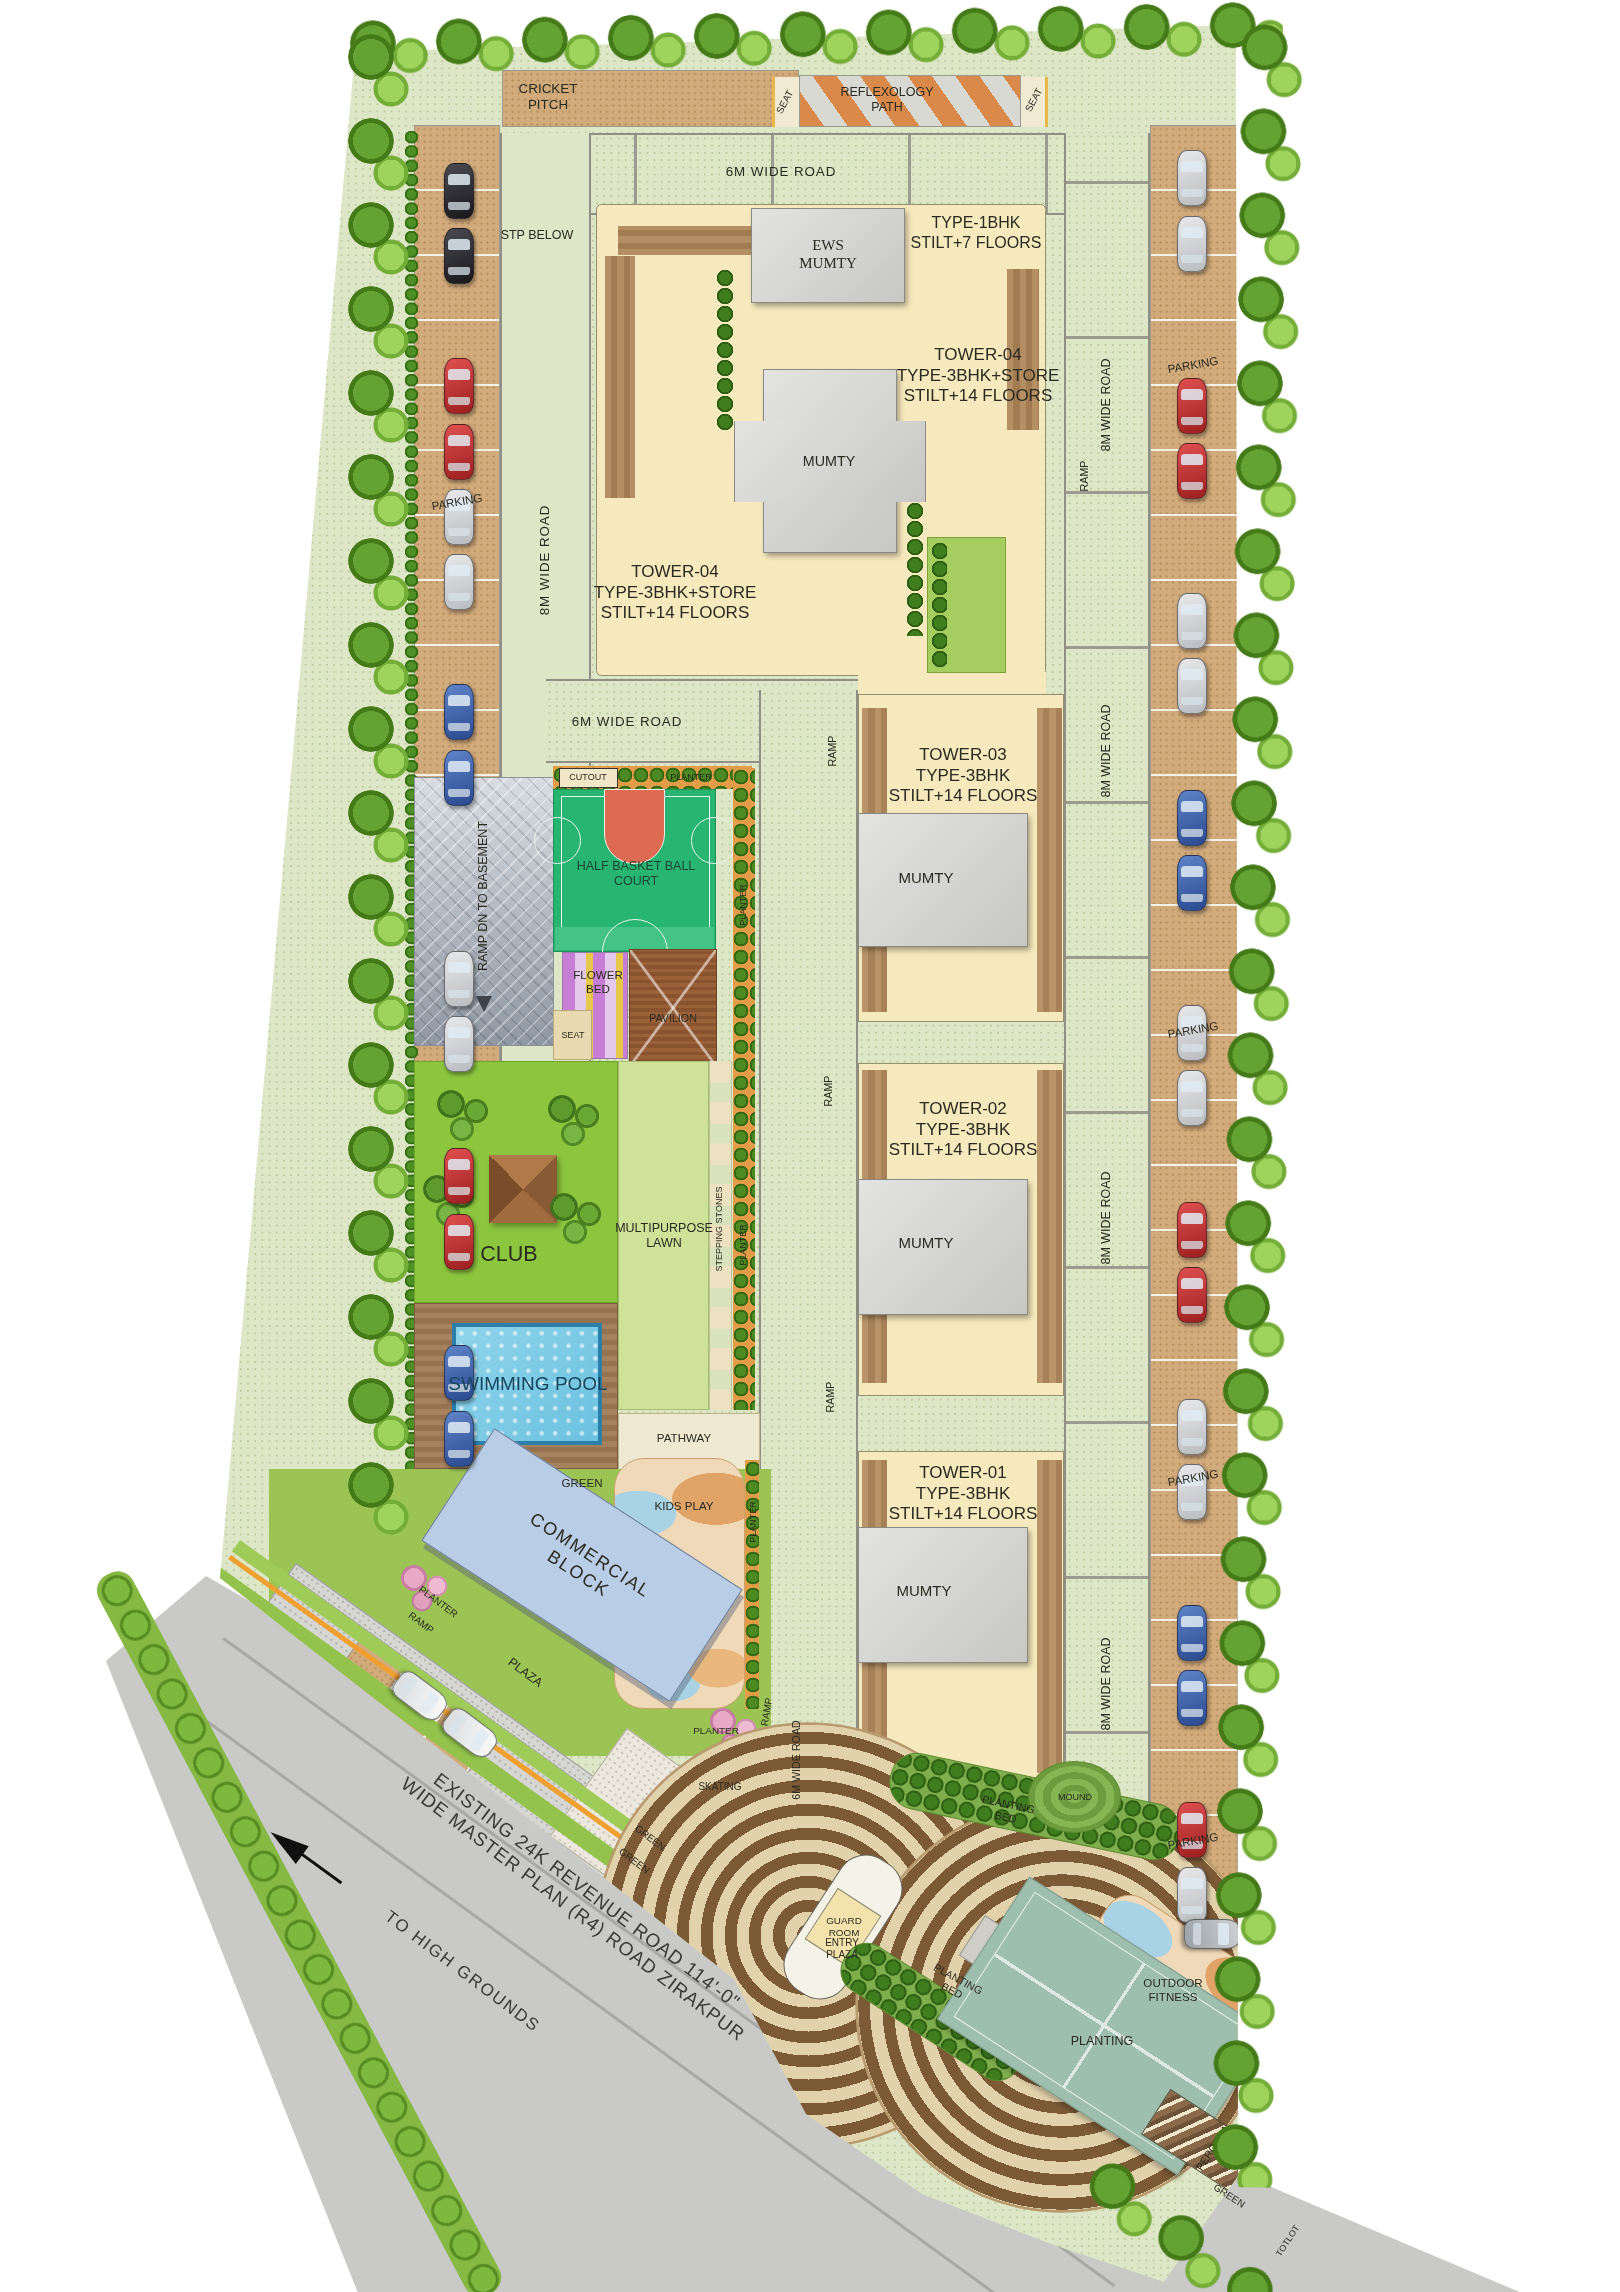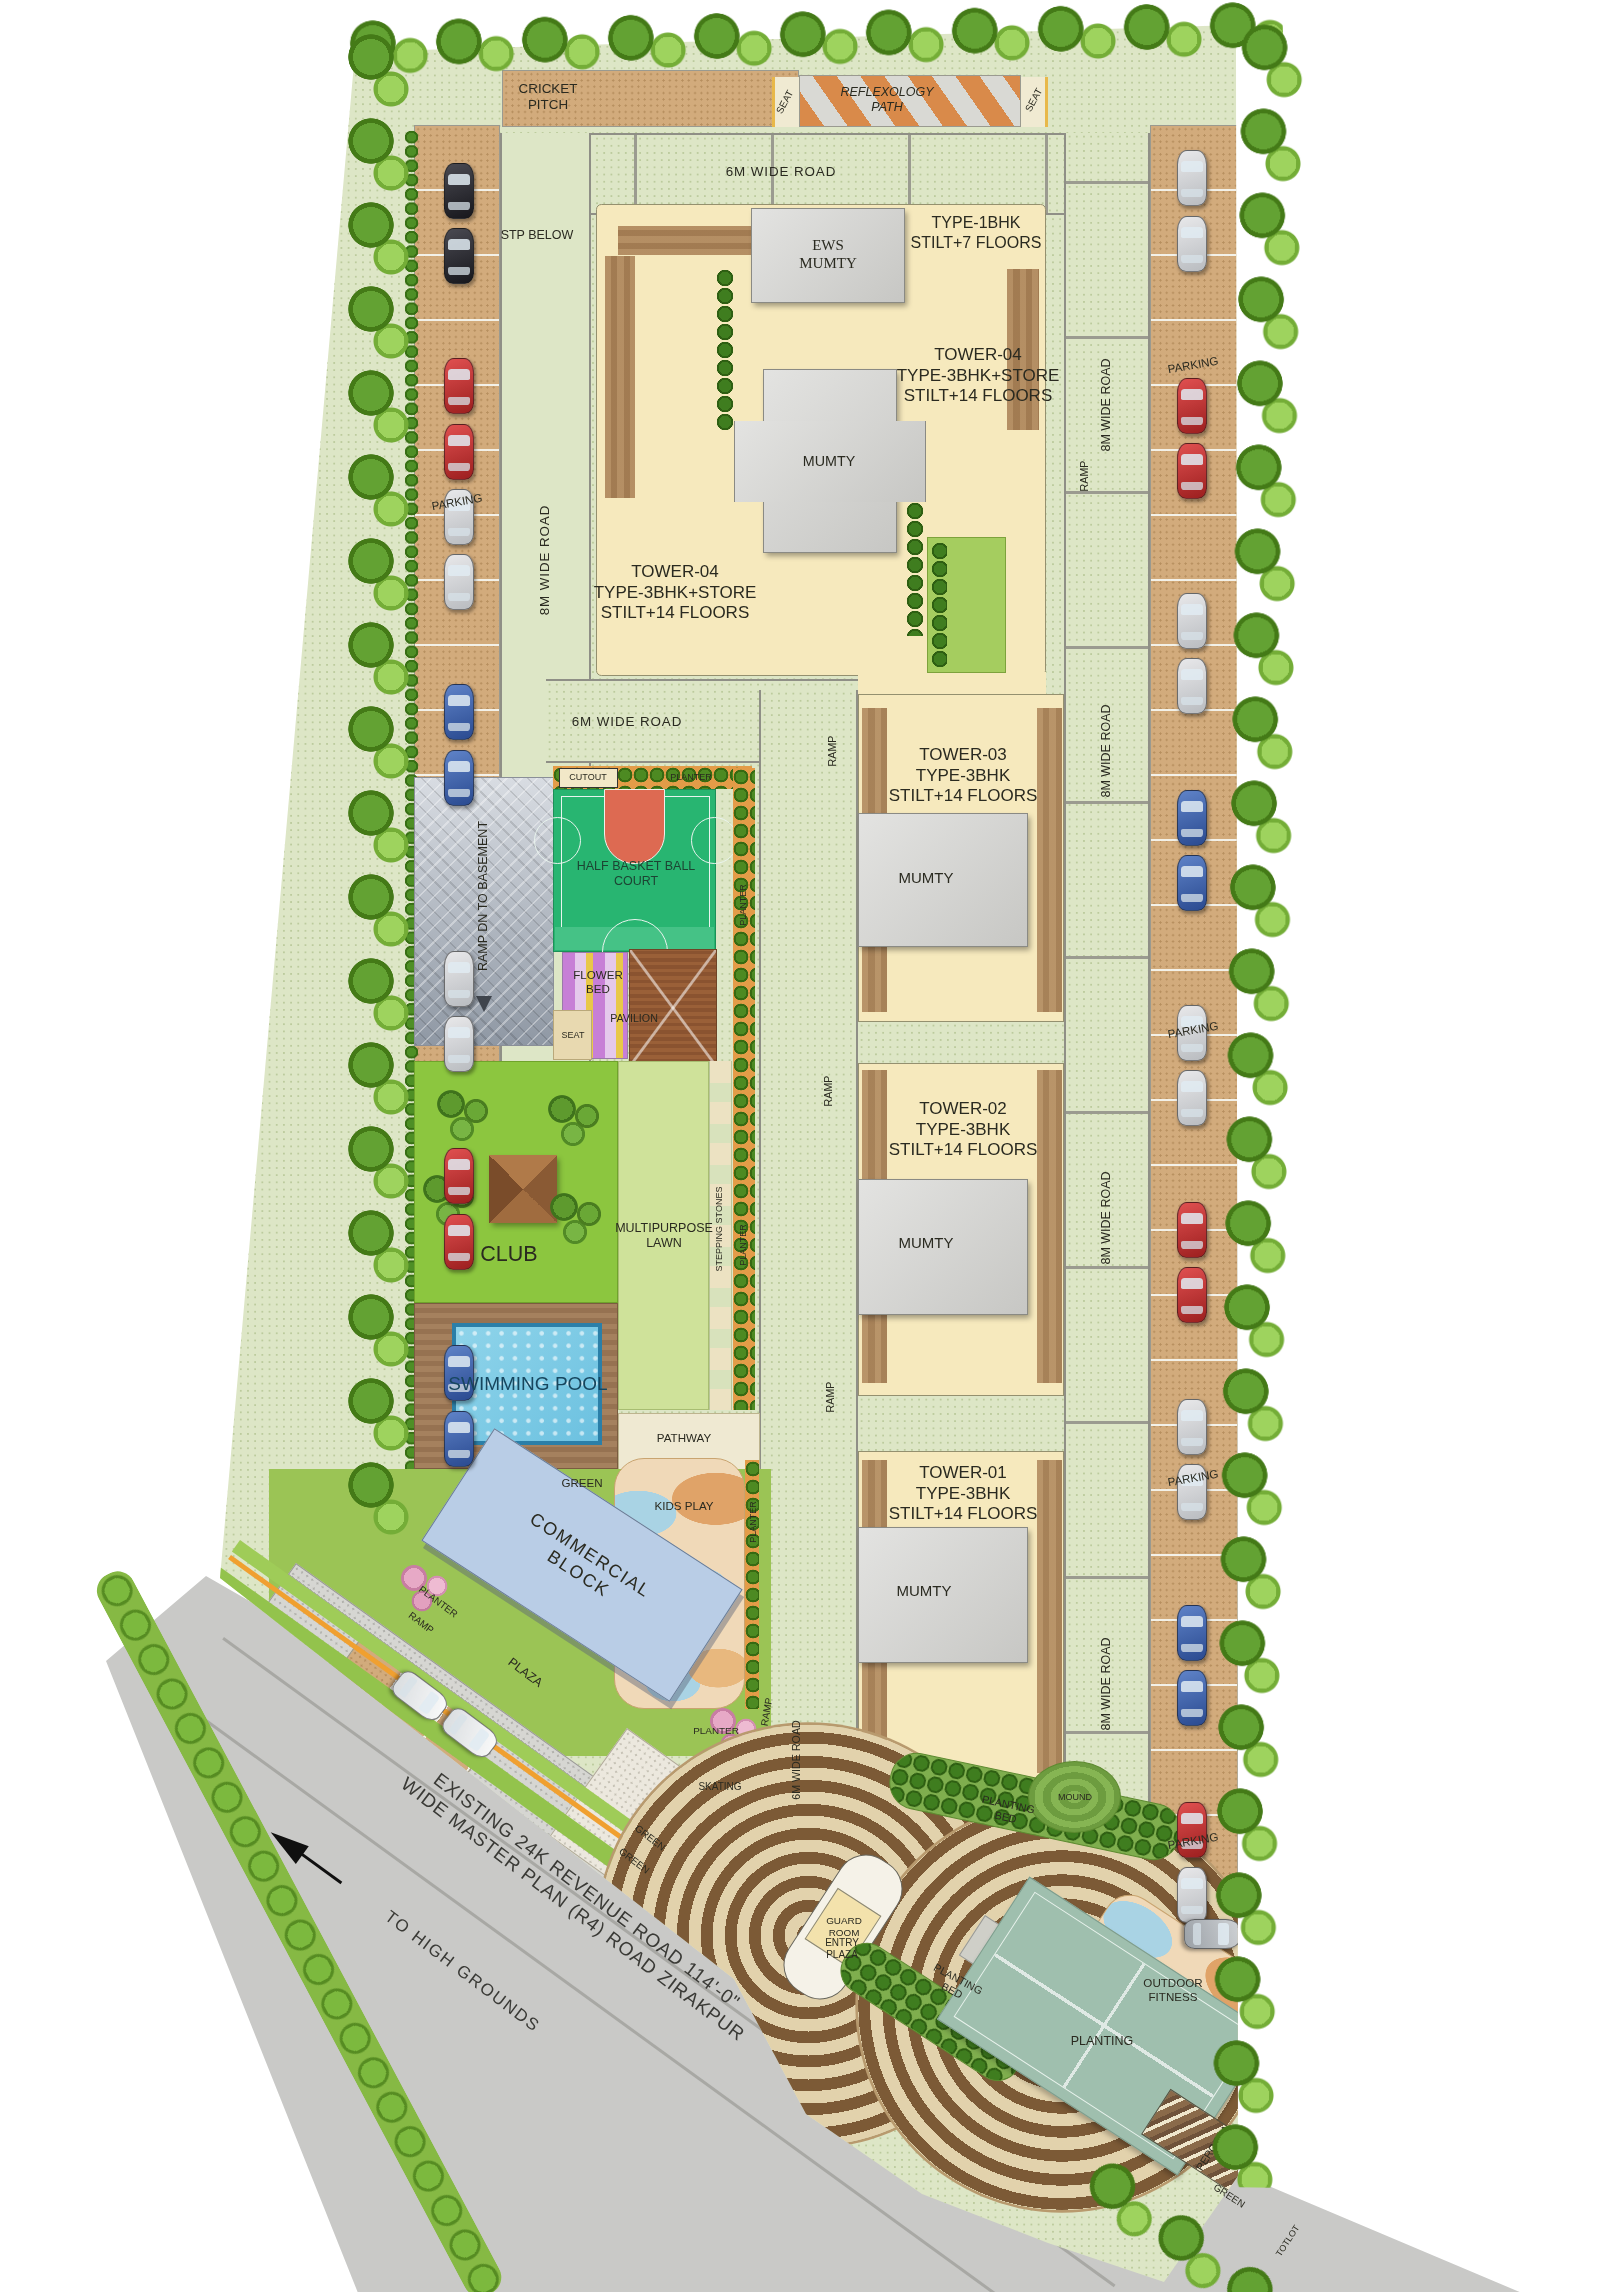--- a/index.html
+++ b/index.html
@@ -244,21 +244,21 @@
         <div class="car silver" style="left: 1177px; top: 1867px;"></div>
         <div class="car white" style="left: 405px; top: 1668px; transform: rotate(127deg);"></div>
         <div class="car white" style="left: 455px; top: 1705px; transform: rotate(127deg);"></div>
         <div class="car white" style="left: 315px; top: 1777px; transform: rotate(127deg);"></div>
         <div class="car white" style="left: 365px; top: 1814px; transform: rotate(127deg);"></div>
         <div class="car grey" style="left: 1197px; top: 1906px; transform: rotate(90deg);"></div>
       </div>
 
     <div class="lbl" style="left:548px;top:97px;font-size:13.4px;">CRICKET
 PITCH</div>
-    <div class="lbl" style="left:887px;top:100px;font-size:12.5px;font-style:italic;">REFLEXOLOGY
+    <div class="lbl" style="left:887px;top:100px;font-size:12.5px;">REFLEXOLOGY
 PATH</div>
     <div class="lbl" style="left:785px;top:102px;font-size:9.9px;transform:translate(-50%,-50%) rotate(-62deg);">SEAT</div>
     <div class="lbl" style="left:1034px;top:100px;font-size:9.9px;transform:translate(-50%,-50%) rotate(-62deg);">SEAT</div>
     <div class="lbl" style="left:781px;top:172px;font-size:13.4px;letter-spacing:0.9px;">6M WIDE ROAD</div>
     <div class="lbl" style="left:537px;top:236px;font-size:12.5px;">STP BELOW</div>
     <div class="lbl" style="left:545px;top:560px;font-size:13.4px;letter-spacing:0.9px;transform:translate(-50%,-50%) rotate(-90deg);">8M WIDE ROAD</div>
     <div class="lbl" style="left:457px;top:502px;font-size:11.6px;transform:translate(-50%,-50%) rotate(-10deg);">PARKING</div>
     <div class="lbl" style="left:828px;top:254px;font-size:15px;font-family:Liberation Serif, serif;">EWS
 MUMTY</div>
     <div class="lbl" style="left:976px;top:233px;font-size:16px;">TYPE-1BHK
@@ -286,21 +286,21 @@
     <div class="lbl" style="left:829px;top:1091px;font-size:10.7px;transform:translate(-50%,-50%) rotate(-90deg);">RAMP</div>
     <div class="lbl" style="left:831px;top:1397px;font-size:10.7px;transform:translate(-50%,-50%) rotate(-90deg);">RAMP</div>
     <div class="lbl" style="left:767px;top:1712px;font-size:9.9px;transform:translate(-50%,-50%) rotate(-80deg);">RAMP</div>
     <div class="lbl" style="left:636px;top:874px;font-size:12.5px;color:#1c4433;">HALF BASKET BALL
 COURT</div>
     <div class="lbl" style="left:743px;top:905px;font-size:9px;transform:translate(-50%,-50%) rotate(-90deg);">PLANTER</div>
     <div class="lbl" style="left:484px;top:896px;font-size:12.5px;transform:translate(-50%,-50%) rotate(-90deg);">RAMP DN TO BASEMENT</div>
     <div class="lbl" style="left:598px;top:982px;font-size:11.6px;">FLOWER
 BED</div>
     <div class="lbl" style="left:573px;top:1035px;font-size:9px;">SEAT</div>
-    <div class="lbl" style="left:634px;top:1019px;font-size:10.7px;text-align:center;">PAVILION</div>
+    <div class="lbl" style="left:673px;top:1019px;font-size:10.7px;text-align:center;">PAVILION</div>
     <div class="lbl" style="left:963px;top:776px;font-size:17px;">TOWER-03
 TYPE-3BHK
 STILT+14 FLOORS</div>
     <div class="lbl" style="left:926px;top:878px;font-size:15px;">MUMTY</div>
     <div class="lbl" style="left:509px;top:1254px;font-size:21.5px;">CLUB</div>
     <div class="lbl" style="left:664px;top:1236px;font-size:12.5px;">MULTIPURPOSE
 LAWN</div>
     <div class="lbl" style="left:719px;top:1229px;font-size:9px;transform:translate(-50%,-50%) rotate(-90deg);">STEPPING STONES</div>
     <div class="lbl" style="left:743px;top:1245px;font-size:9px;transform:translate(-50%,-50%) rotate(-90deg);">PLANTER</div>
     <div class="lbl" style="left:528px;top:1384px;font-size:19px;color:#17465e;">SWIMMING POOL</div>

